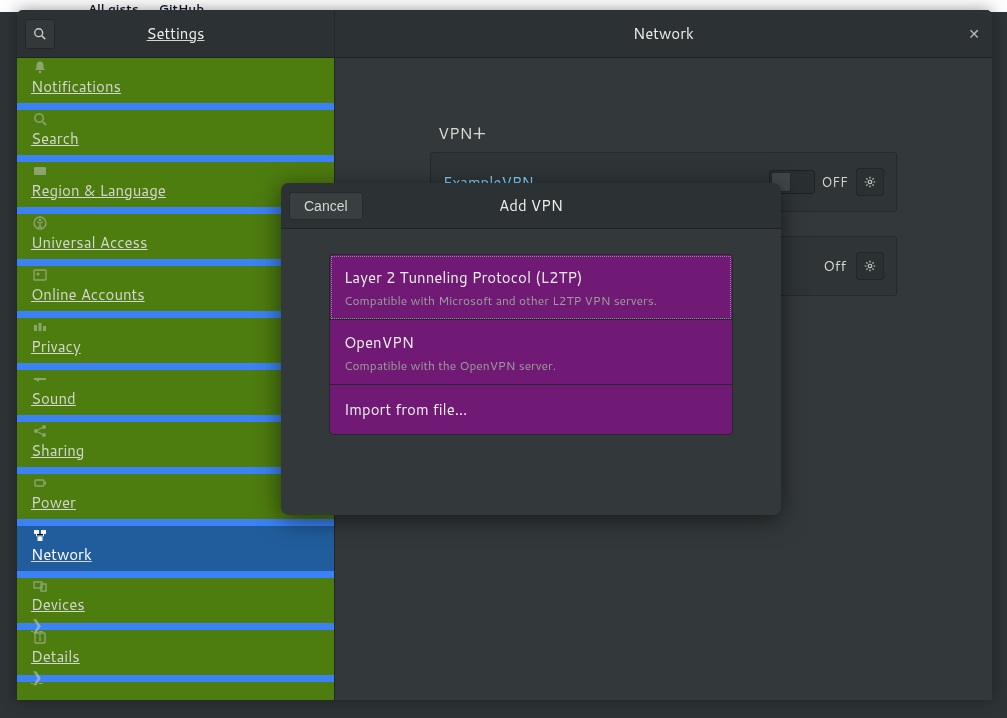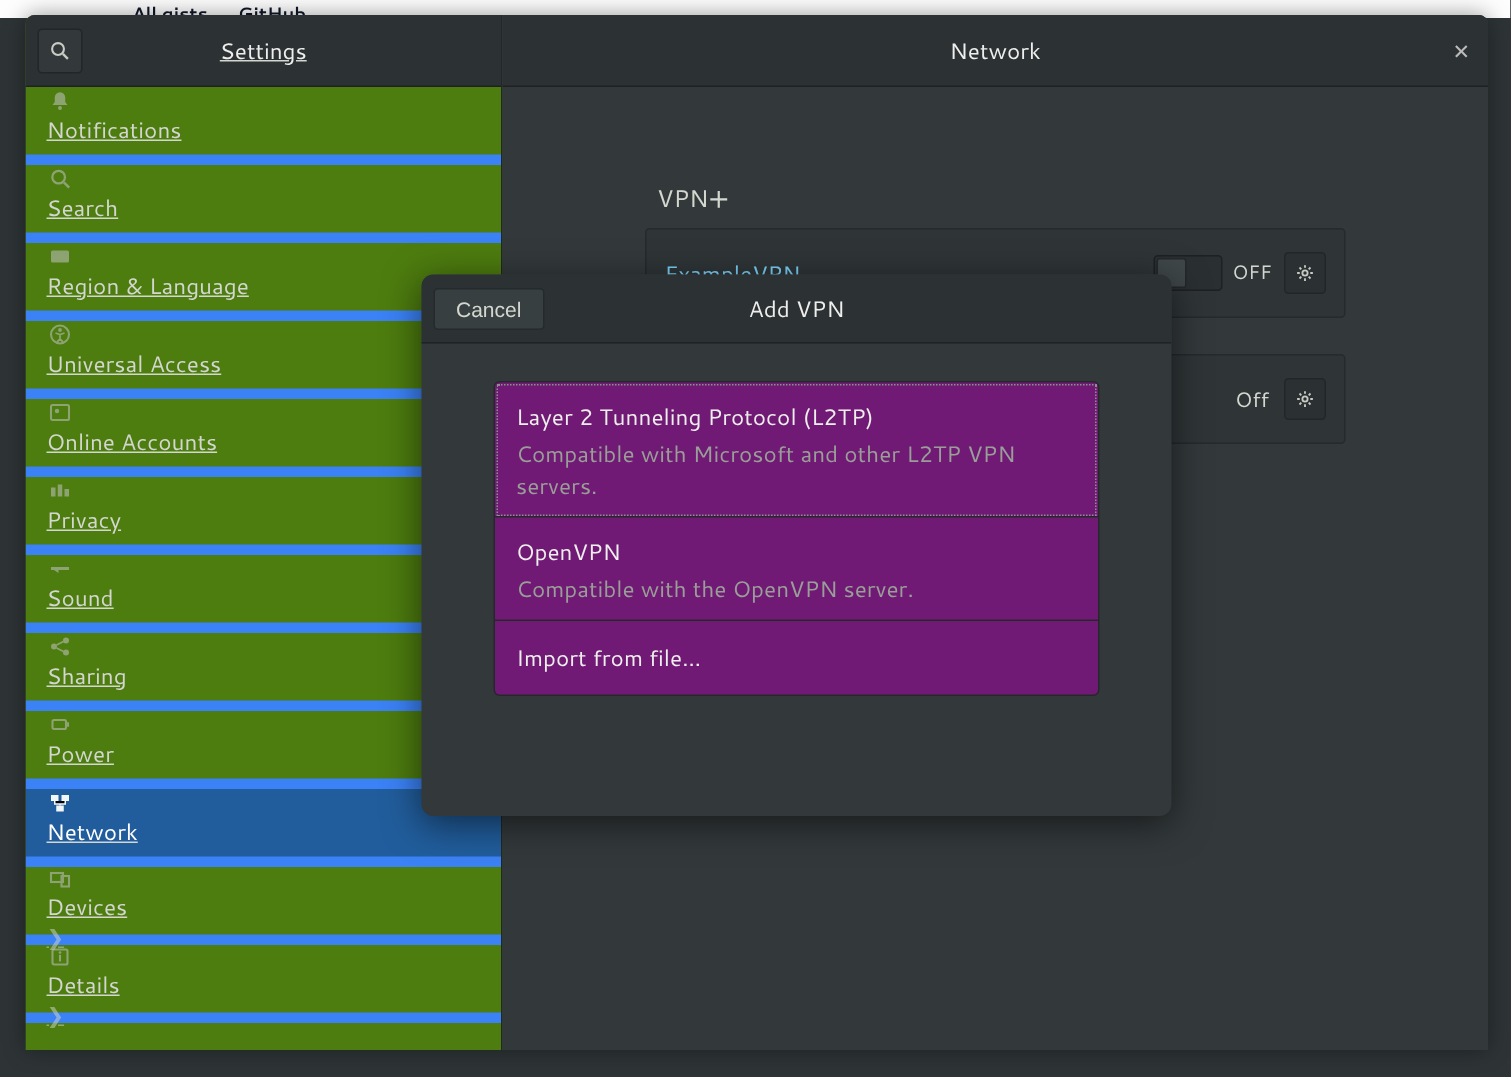--- a/index.html
+++ b/index.html
@@ -283,21 +283,21 @@
 .vpn-option.focused {
   outline: 1px dotted #8a908e;
   outline-offset: -2px;
 }
 .vpn-option .opt-title {
   font-size: 15px;
   color: #eeeeec;
   margin-bottom: 4px;
 }
 .vpn-option .opt-desc {
-  font-size: 15px;
+  font-size: 12px;
   color: #9a9e98;
 }
 .vpn-option.simple {
   padding: 14px 14px;
 }
 .vpn-option.simple .opt-title { margin: 0; }
 
 
 svg { display: block; }
 </style>

